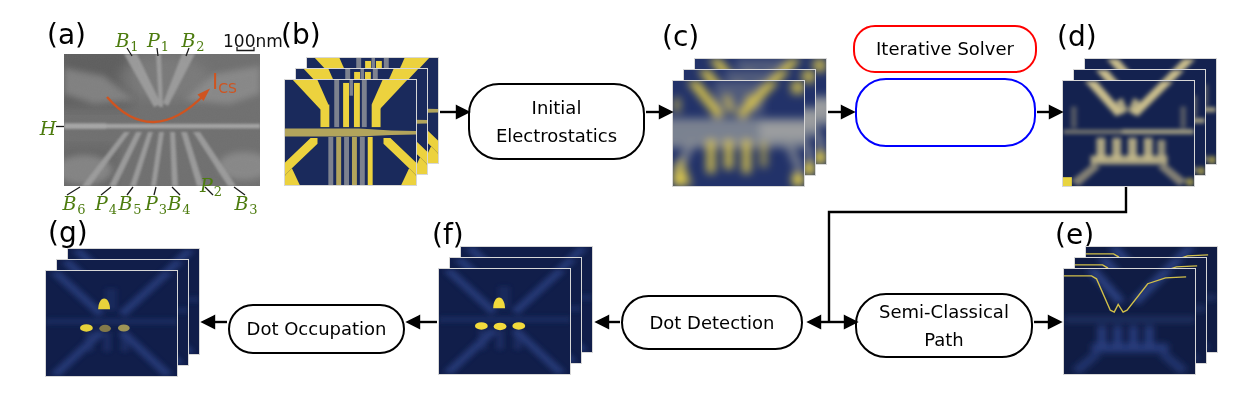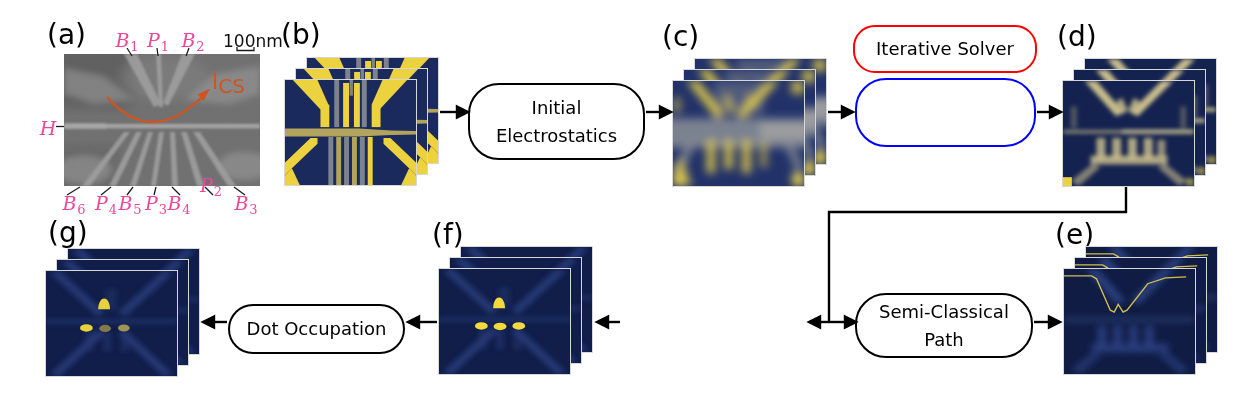--- a/index.html
+++ b/index.html
@@ -22,25 +22,25 @@
   .stack{position:absolute;width:155px;height:129px}
   .layer{position:absolute;width:133px;height:107px;border:1px solid #d7d7d7;
          box-sizing:border-box;overflow:hidden;background:#14224f}
   .layer svg{display:block;width:100%;height:100%}
 
   
   #sem{position:absolute;left:64px;top:54px;width:196px;height:132px}
   #sem svg{display:block;width:100%;height:100%}
 
   .glabel{position:absolute;font-family:"DejaVu Serif","Liberation Serif",serif;font-style:italic;
-          font-size:19px;color:#ec4899;transform:translateX(-50%);white-space:nowrap}
+          font-size:19px;color:#4d7c0f;transform:translateX(-50%);white-space:nowrap}
   .glabel .gs{font-size:13px;font-style:normal;vertical-align:-4px;margin-left:1px}
   .scale{position:absolute;font-size:17px;color:#111;white-space:nowrap}
   .ics{position:absolute;color:#cf5420;font-size:21px;white-space:nowrap}
-  .ics .gs{font-size:20px;vertical-align:-4px}
+  .ics .gs{font-size:14px;vertical-align:-4px}
 
   #overlay{position:absolute;left:0;top:0;z-index:10;pointer-events:none}
 </style>
 </head>
 <body>
 
 <div id="canvas">
 
   <div id="sem">
     <svg viewBox="0 0 196 132" preserveAspectRatio="none">
@@ -642,20 +642,23 @@
   </div>
   <div class="obox r20 red" style="left:853px;top:25px;width:184px;height:48px">
     <span>Iterative Solver</span>
   </div>
   <div class="obox r30 blue" style="left:855px;top:78px;width:181px;height:69px">
   </div>
   <div class="obox r30" style="left:855px;top:293px;width:178px;height:65px">
     <span>Semi-Classical</span>
       <span>Path</span>
   </div>
+  <div class="obox r30" style="left:621px;top:295px;width:182px;height:55px">
+    <span>Dot Detection</span>
+  </div>
   <div class="obox r30" style="left:228px;top:304px;width:177px;height:50px">
     <span>Dot Occupation</span>
   </div>
 
   <svg id="overlay" width="1252" height="400" viewBox="0 0 1252 400">
     <g stroke="#000" stroke-width="2.4" fill="#000">
 
       <line x1="440" y1="112" x2="457" y2="112"></line>
         <polygon points="457,106.5 468,112 457,117.5"></polygon>
       <line x1="646" y1="112" x2="660" y2="112"></line>

